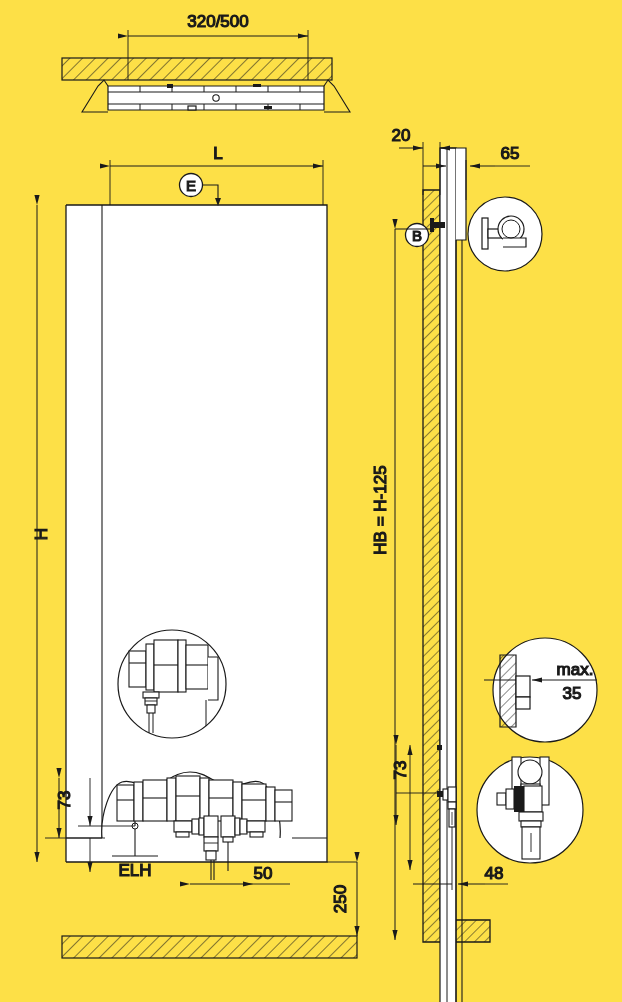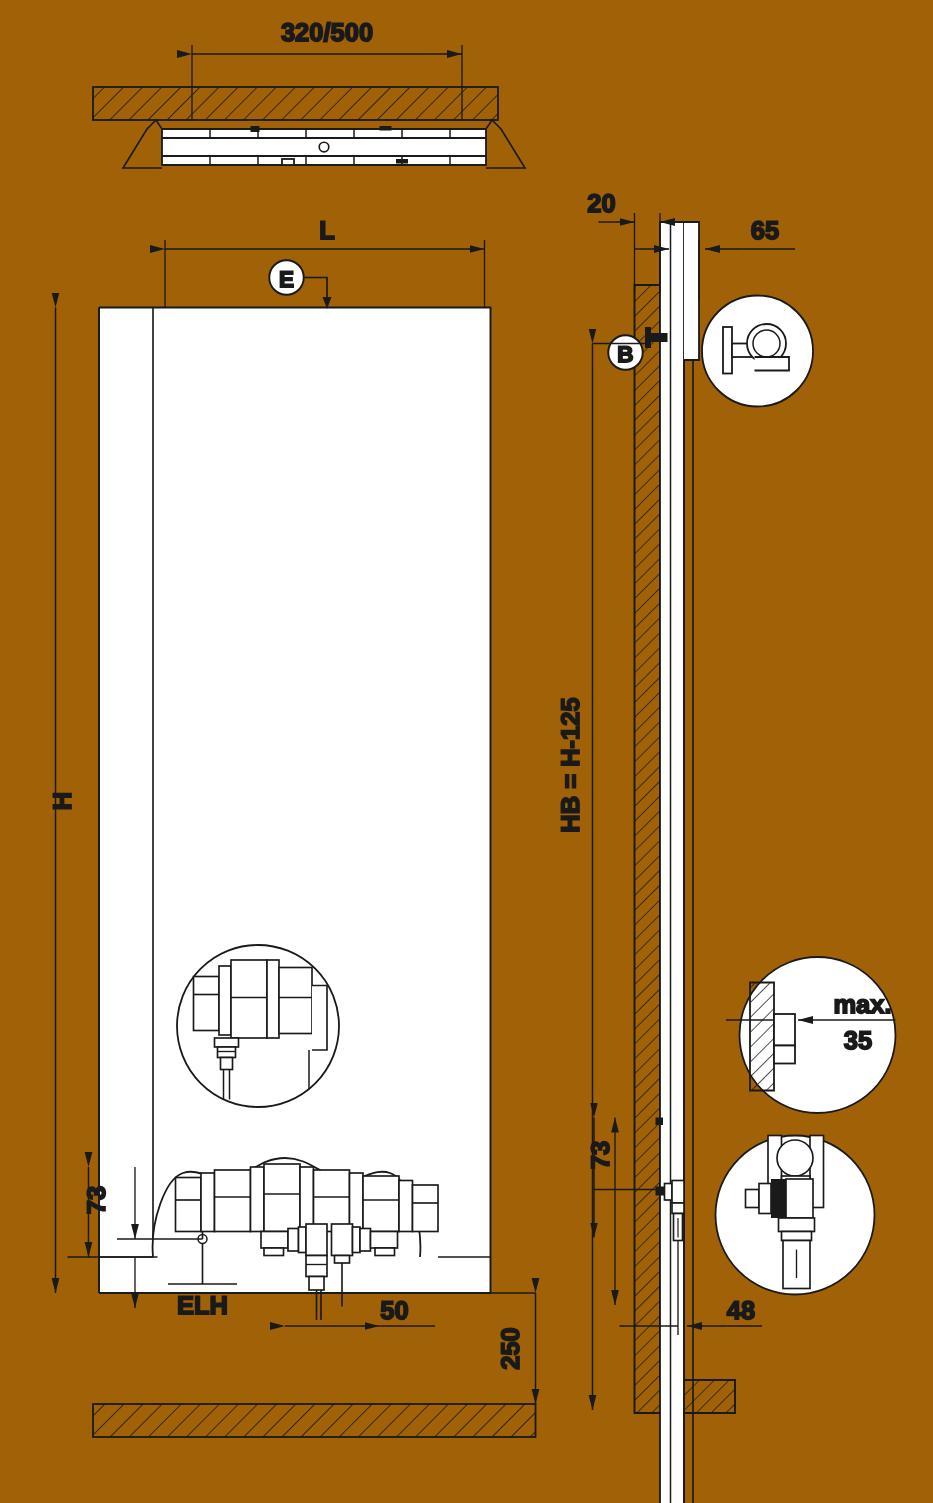--- a/index.html
+++ b/index.html
@@ -1,18 +1,18 @@
 <!DOCTYPE html>
 <html><head>
 <meta charset="utf-8">
 <title>Radiator Installation Drawing</title>
 <style>
   html,body{margin:0;padding:0;background:#ffffff;}
   body{font-family:"Liberation Sans", sans-serif;}
-  #sheet{position:relative;width:622px;height:1002px;background:#a16207;overflow:hidden;font-weight:bold;}
+  #sheet{position:relative;width:622px;height:1002px;background:#fde047;overflow:hidden;}
   svg{display:block;}
   text{font-family:"Liberation Sans", sans-serif;fill:#1a1a1a;}
 </style>
 </head>
 <body>
 
 <div id="sheet">
 <svg width="622" height="1002" viewBox="0 0 622 1002" xmlns="http://www.w3.org/2000/svg">
   <defs>
     <pattern id="hatch45" width="9" height="9" patternTransform="rotate(45)" patternUnits="userSpaceOnUse">

